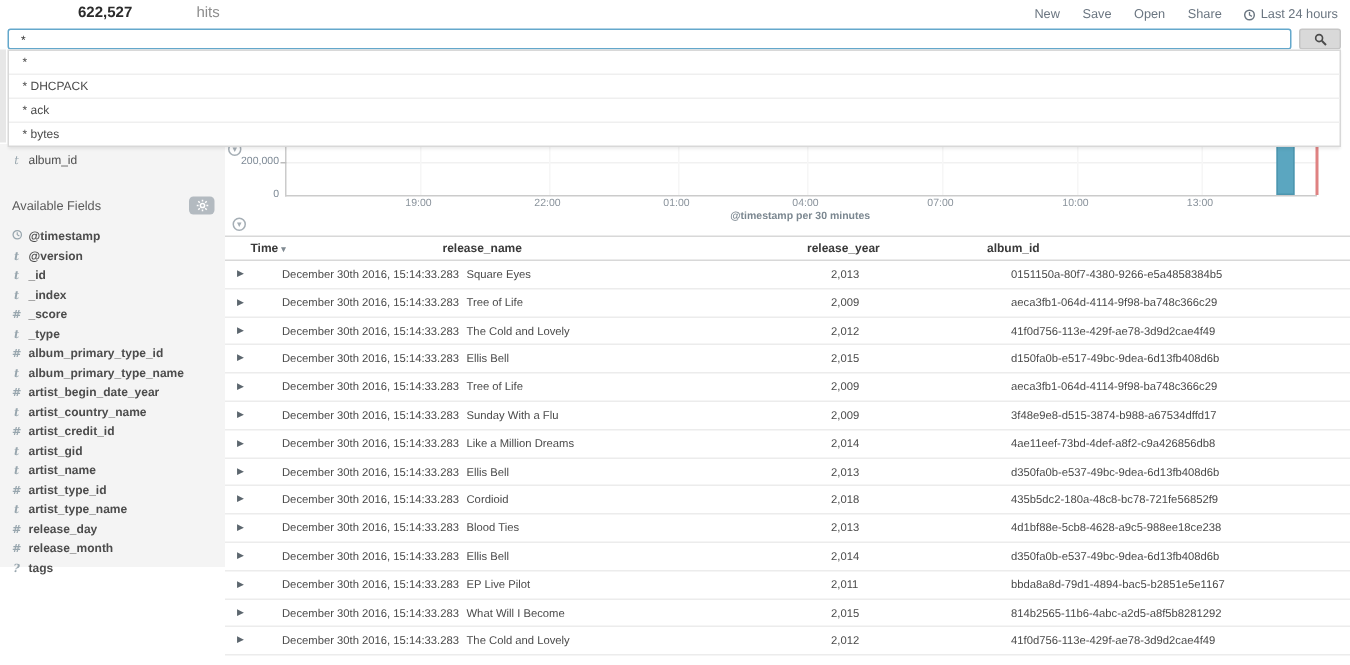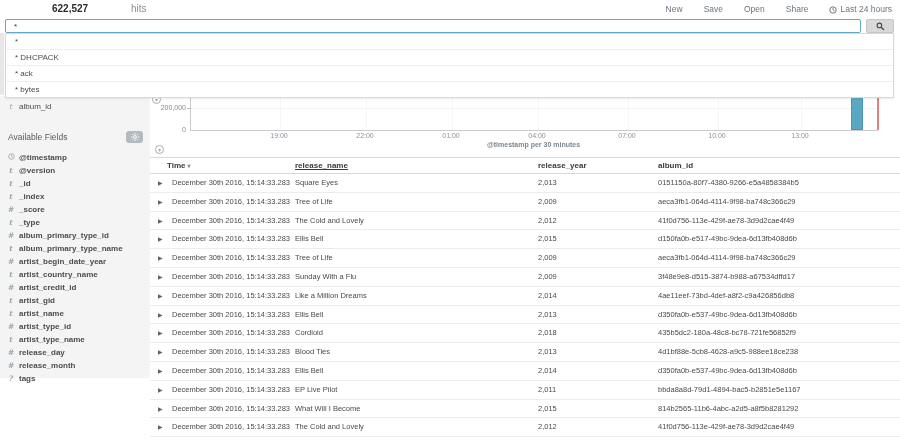--- a/index.html
+++ b/index.html
@@ -5,21 +5,21 @@
   html,body{margin:0;padding:0;}
   body{width:900px;height:443px;position:relative;overflow:hidden;background:#fff;
        font-family:"Liberation Sans",sans-serif;color:#444;}
   
   .topbar{position:absolute;top:0;left:0;right:0;height:17px;display:flex;
           justify-content:space-between;align-items:center;padding:0 8px;box-sizing:border-box;}
   .hits{font-size:10px;}
   .hits b{color:#2b2b2b;padding-left:44px;}
   .hits span{color:#8d8d8d;font-weight:normal;margin-left:40px;}
   .nav{display:flex;gap:15px;align-items:center;font-size:8.5px;color:#6a7580;}
-  .nav-link{display:flex;align-items:flex-end;gap:3px;cursor:pointer;margin-left:6px;}
+  .nav-link{display:flex;align-items:flex-end;gap:3px;cursor:pointer;}
   
   .search-input{position:absolute;left:5px;top:19px;width:856px;height:14px;box-sizing:border-box;
           border:1px solid #64a8cc;border-radius:2px;font-size:8px;padding:0 0 0 8px;color:#333;
           font-family:"Liberation Sans",sans-serif;outline:none;}
   .search-btn{position:absolute;left:866px;top:19px;width:28px;height:14px;background:#d9d9d9;
           border:1px solid #c6c6c6;border-radius:2px;display:flex;align-items:center;justify-content:center;box-sizing:border-box;}
   
   .left-edge{position:absolute;left:0;top:33px;width:4px;height:62px;background:#e7e7e7;}
   .dropdown{position:absolute;left:5px;top:33px;width:887px;background:#fff;z-index:30;
           border:1px solid #d8d8d8;box-shadow:0 1px 2px rgba(0,0,0,.08);}
@@ -59,23 +59,23 @@
          box-sizing:border-box;display:flex;align-items:center;justify-content:center;
          font-size:6px;line-height:6px;color:#a5aeb5;z-index:3;cursor:pointer;}
   
   .doc-table{position:absolute;left:150px;top:157px;width:750px;z-index:1;}
   .thead{position:relative;height:17px;border-top:1px solid #d8d8d8;border-bottom:1px solid #d8d8d8;
          font-size:8px;font-weight:bold;color:#3a3a3a;box-sizing:border-box;}
   .th{position:absolute;top:3px;cursor:pointer;}
   .sort-caret{font-size:6px;color:#808a92;margin-left:2px;}
   .trow{position:relative;height:18.8px;border-bottom:1px solid #ececec;box-sizing:border-box;}
   .row-caret{position:absolute;left:8px;top:0;line-height:18px;font-size:6px;color:#5c666e;cursor:pointer;}
-  .cell{position:absolute;top:0;line-height:18px;font-size:7.5px;color:#4a4a4a;white-space:nowrap;}
+  .cell{position:absolute;top:0;line-height:18px;font-size:7.5px;color:#4a4a4a;white-space:nowrap;margin-left:16px;}
   .c-time{left:22px;}  .c-name{left:145px;}  .c-year{left:388px;}  .c-album{left:508px;}
-  .th-time{left:17px;} .th-name{left:145px;text-decoration:underline;} .th-year{left:388px;} .th-album{left:508px;}
+  .th-time{left:17px;} .th-name{left:145px;} .th-year{left:388px;} .th-album{left:508px;}
 </style>
 </head>
 <body>
 
 <div class="topbar">
   <div class="hits">
     <b>622,527</b>
     <span>hits</span>
   </div>
   <div class="nav">

